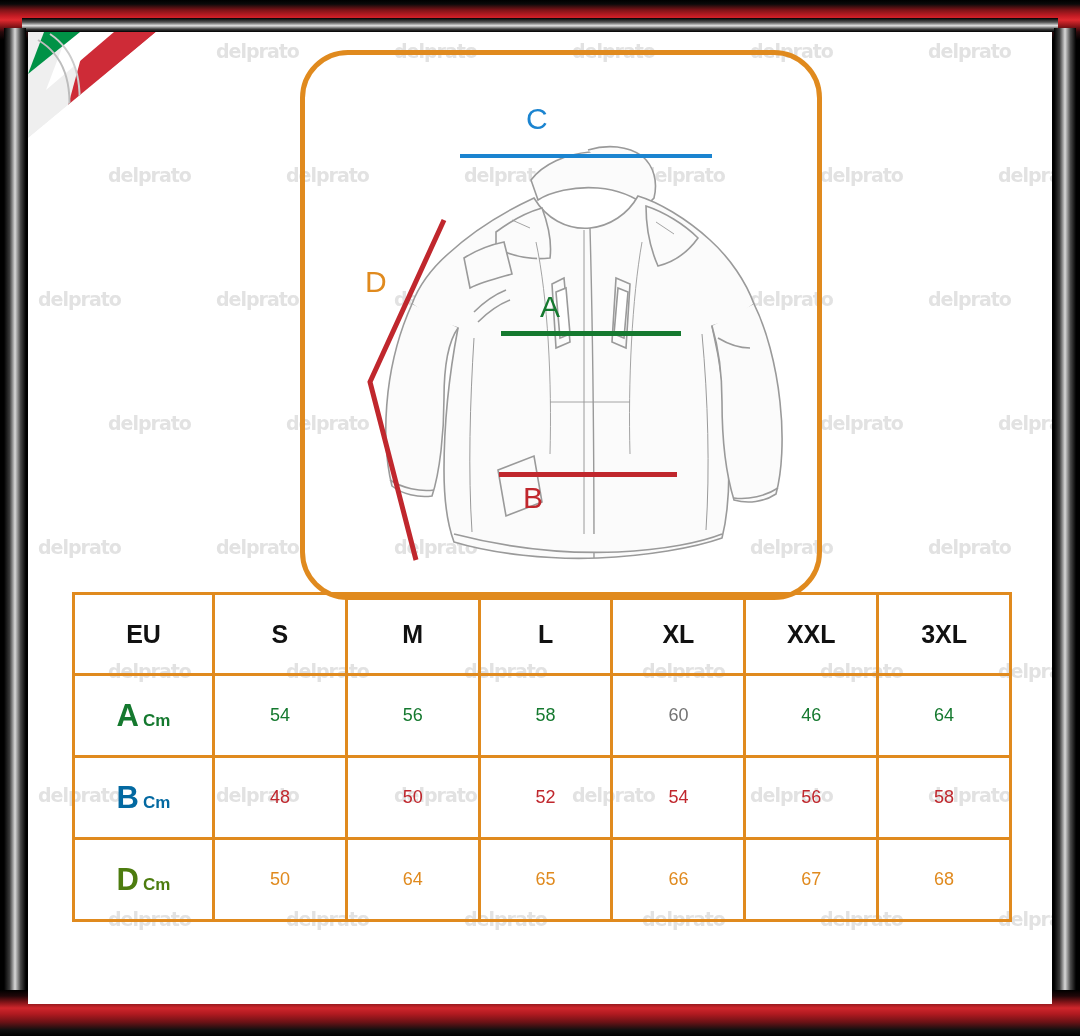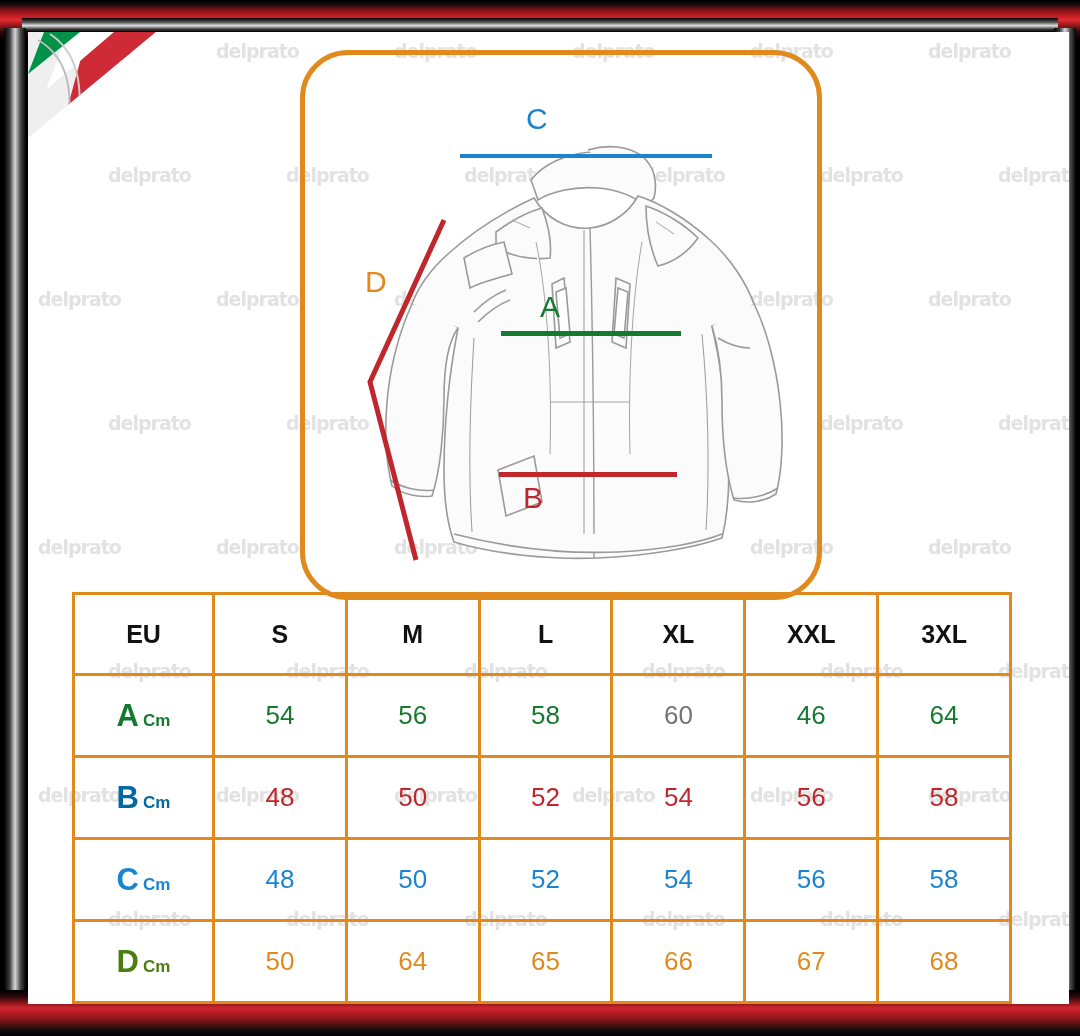--- a/index.html
+++ b/index.html
@@ -64,21 +64,20 @@
 
   
   .card {
     position: absolute;
     left: 28px;
     top: 32px;
     width: 1024px;
     height: 972px;
     background: #ffffff;
     overflow: hidden;
-    padding-left: 17px;
   }
 
   
   .wm-layer {
     position: absolute;
     left: 0; top: 0;
     width: 100%;
     height: 100%;
     pointer-events: none;
     z-index: 5;
@@ -170,21 +169,21 @@
     font-size: 31px;
     font-weight: bold;
     text-align: center;
   }
   .rowhead .unit {
     font-size: 17px;
     font-weight: bold;
     margin-left: 4px;
     margin-top: 24px;
   }
-  .cellval { font-size: 26px; }
+  .cellval { font-size: 18px; }
   .r-A, .r-A .cellval { color: #15792f; }
   .r-B, .r-B .cellval { color: #c0272d; }
   .r-C, .r-C .cellval { color: #1b84d0; }
   .r-D, .r-D .cellval { color: #e08a1e; }
   col.first { width: 140px; }
 </style>
 </head>
 <body>
 
 <div class="frame">
@@ -369,29 +368,20 @@
           </tr>
           <tr class="r-B">
             <td class="rowhead" style="color: #0369a1;"><span>B</span><span class="unit">Cm</span></td>
             <td class="cellval" style="color: rgb(192, 39, 45);">48</td>
             <td class="cellval" style="color: rgb(192, 39, 45);">50</td>
             <td class="cellval" style="color: rgb(192, 39, 45);">52</td>
             <td class="cellval" style="color: rgb(192, 39, 45);">54</td>
             <td class="cellval" style="color: rgb(192, 39, 45);">56</td>
             <td class="cellval" style="color: rgb(192, 39, 45);">58</td>
           </tr>
-          <tr class="r-C">
-            <td class="rowhead" style="color: rgb(27, 132, 208);"><span>C</span><span class="unit">Cm</span></td>
-            <td class="cellval" style="color: rgb(27, 132, 208);">48</td>
-            <td class="cellval" style="color: rgb(27, 132, 208);">50</td>
-            <td class="cellval" style="color: rgb(27, 132, 208);">52</td>
-            <td class="cellval" style="color: rgb(27, 132, 208);">54</td>
-            <td class="cellval" style="color: rgb(27, 132, 208);">56</td>
-            <td class="cellval" style="color: rgb(27, 132, 208);">58</td>
-          </tr>
           <tr class="r-D">
             <td class="rowhead" style="color: #4d7c0f;"><span>D</span><span class="unit">Cm</span></td>
             <td class="cellval" style="color: rgb(224, 138, 30);">50</td>
             <td class="cellval" style="color: rgb(224, 138, 30);">64</td>
             <td class="cellval" style="color: rgb(224, 138, 30);">65</td>
             <td class="cellval" style="color: rgb(224, 138, 30);">66</td>
             <td class="cellval" style="color: rgb(224, 138, 30);">67</td>
             <td class="cellval" style="color: rgb(224, 138, 30);">68</td>
           </tr>
         </tbody>

